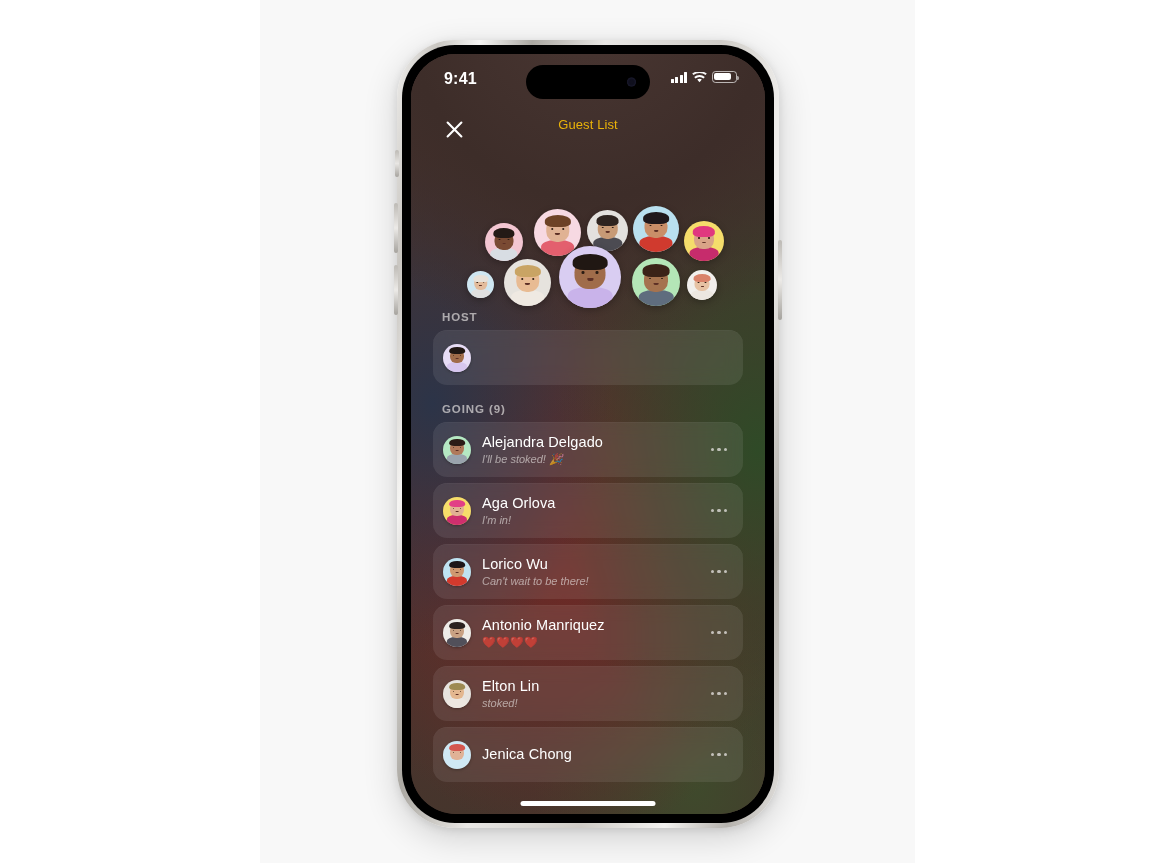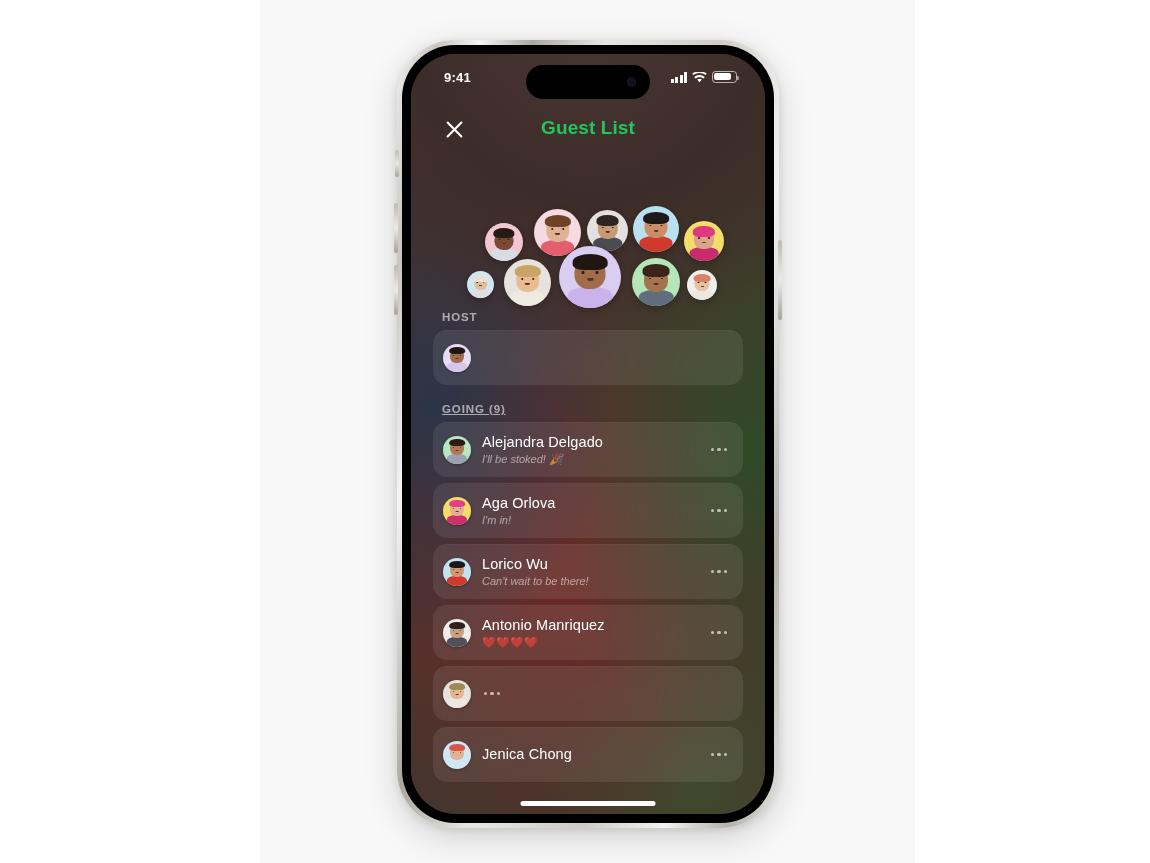--- a/index.html
+++ b/index.html
@@ -61,21 +61,21 @@
     background:linear-gradient(180deg,#bdbab5,#eceae7,#a6a39e); }
 
   
   #status-bar {
     position:absolute; top:0; left:0; right:0; height:52px;
     display:flex; align-items:center; z-index:6;
     color:#fff;
   }
   #status-time {
     position:absolute; left:33px; top:16px;
-    font-size:13px; font-weight:bold; letter-spacing:0.2px;
+    font-size:16px; font-weight:bold; letter-spacing:0.2px;
   }
   #dynamic-island {
     position:absolute; left:50%; transform:translateX(-50%); top:11px;
     width:124px; height:34px; border-radius:17px;
     background:#000;
   }
   #island-camera {
     position:absolute; right:14px; top:50%; transform:translateY(-50%);
     width:9px; height:9px; border-radius:50%;
     background:#10101e;
@@ -105,21 +105,21 @@
   #nav-bar {
     position:absolute; top:58px; left:0; right:0; height:40px; z-index:6;
   }
   #close-button {
     position:absolute; left:30px; top:4px;
     width:26px; height:26px; cursor:pointer;
     display:flex; align-items:center; justify-content:center;
   }
   #nav-title {
     position:absolute; left:0; right:0; top:5px; text-align:center;
-    color:#22c55e; font-size:19px; font-weight:bold; letter-spacing:0.1px;
+    color:#eab308; font-size:13px; font-weight:normal; letter-spacing:0.1px;
   }
 
   
   #avatar-cluster {
     position:absolute; top:112px; left:0; right:0; height:135px; z-index:4;
   }
   .cluster-av {
     position:absolute; border-radius:50%;
     overflow:hidden;
     box-shadow:0 2px 7px rgba(0,0,0,0.28);
@@ -379,21 +379,21 @@
                 <div class="face" style="top:5.6000000000000005px;width:14px;height:14px;background:#a06c4a;">
                   <div class="eye" style="left:22%;top:42%;"></div>
                   <div class="eye" style="right:22%;top:42%;"></div>
                   <div class="mouth" style="top:64%;"></div>
                 </div>
                 <div class="hair" style="top:3.64px;width:15.680000000000001px;height:7.28px;background:#201713;"></div>
               </div>
             </div>
         </div>
 
-        <div class="section-label" style="margin-top:18px;text-decoration:underline;">GOING (9)</div>
+        <div class="section-label" style="margin-top:18px;">GOING (9)</div>
 
         <div id="guest-rows">
             <div class="card">
               <div class="row-avatar">
                 <div class="memo" style="background: rgb(181, 232, 195);">
                   <div class="body" style="width:20.16px;height:9.520000000000001px;background:#9aa3ad;"></div>
                   <div class="face" style="top:5.6000000000000005px;width:14px;height:14px;background:#b0795a;">
                     <div class="eye" style="left:22%;top:42%;"></div>
                     <div class="eye" style="right:22%;top:42%;"></div>
                     <div class="mouth" style="top:64%;"></div>
@@ -482,20 +482,24 @@
                 <div class="memo" style="background: rgb(230, 227, 222);">
                   <div class="body" style="width:20.16px;height:9.520000000000001px;background:#ece7e1;"></div>
                   <div class="face" style="top:5.6000000000000005px;width:14px;height:14px;background:#e3b78f;">
                     <div class="eye" style="left:22%;top:42%;"></div>
                     <div class="eye" style="right:22%;top:42%;"></div>
                     <div class="mouth" style="top:64%;"></div>
                   </div>
                   <div class="hair" style="top:3.64px;width:15.680000000000001px;height:7.28px;background:#9d8a52;"></div>
                 </div>
               </div>
+              <div class="row-text">
+                <div class="row-name">Elton Lin</div>
+                <div class="row-sub">stoked!</div>
+              </div>
               <div class="more-button">
                 <span></span>
                 <span></span>
                 <span></span>
               </div>
             </div>
             <div class="card">
               <div class="row-avatar">
                 <div class="memo" style="background: rgb(207, 232, 244);">
                   <div class="face" style="top:5.6000000000000005px;width:14px;height:14px;background:#e0b296;">

